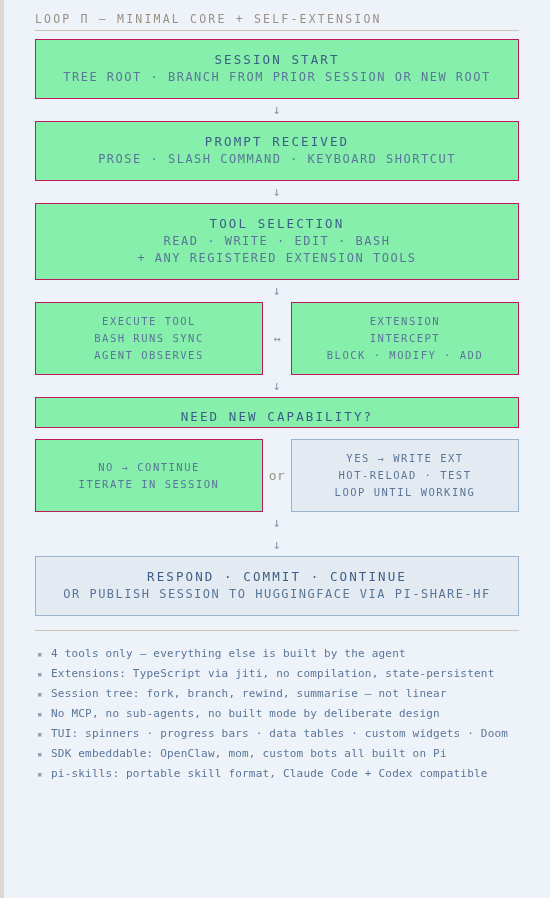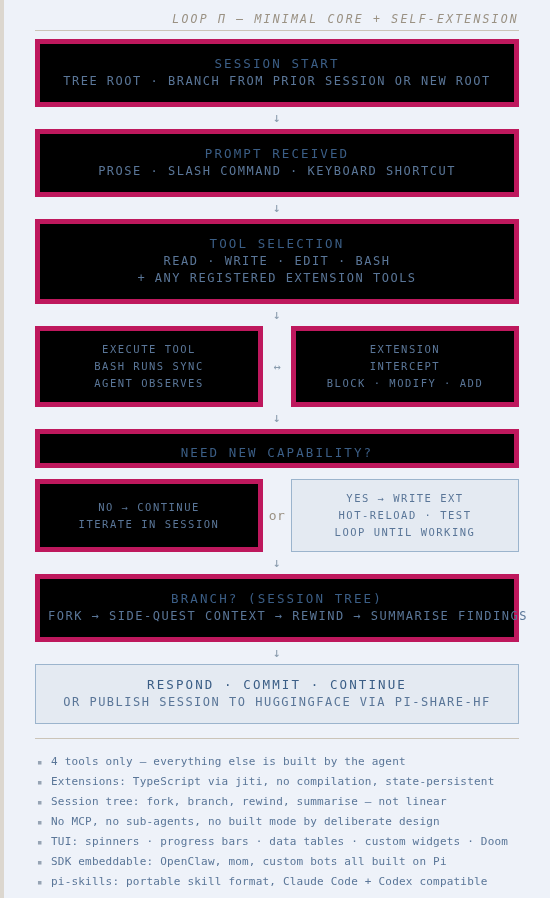--- a/index.html
+++ b/index.html
@@ -28,45 +28,44 @@
   .page {
     position: absolute;
     left: 4px; top: 0;
     width: 546px;
     height: 898px;
     padding: 0 31px 0 31px;
   }
 
   
   .title {
-    text-align: right;
+    text-align: left;
     font-size: 11.5px;
     letter-spacing: 2.2px;
     color: #9a9183;
     padding-top: 8px;
     padding-bottom: 0px;
     height: 30px;
     line-height: 22px;
     white-space: nowrap;
-    font-style: italic;
   }
 
   .rule {
     height: 1px;
     background: #cbc4b8;
     margin: 0 0 8px 0;
   }
   .rule.bottom {
     margin: 14px 0 13px 0;
   }
 
   
   .box {
-    border: 5px solid #be185d;
-    background: #000000;
+    border: 1px solid #be185d;
+    background: #86efac;
     text-align: center;
     padding: 11px 8px 12px 8px;
   }
   .box.emph {
     background: #e4eaf2;
     border: 1px solid #9bb4cd;
     text-align: center;
   }
 
   .box .l1 {
@@ -217,24 +216,20 @@
       <div class="box emph">
         <div class="l2">YES → WRITE EXT</div>
         <div class="l2">HOT-RELOAD · TEST</div>
         <div class="l2">LOOP UNTIL WORKING</div>
       </div>
     </div>
   </div>
 
   <div class="arrow">↓</div>
 
-  <div class="box">
-    <div class="l1">BRANCH? (SESSION TREE)</div>
-    <div class="l2">FORK → SIDE-QUEST CONTEXT → REWIND → SUMMARISE FINDINGS</div>
-  </div>
 
   <div class="arrow">↓</div>
 
   <div class="box emph">
     <div class="l1">RESPOND · COMMIT · CONTINUE</div>
     <div class="l2">OR PUBLISH SESSION TO HUGGINGFACE VIA PI-SHARE-HF</div>
   </div>
 
   <div class="rule bottom"></div>
 

